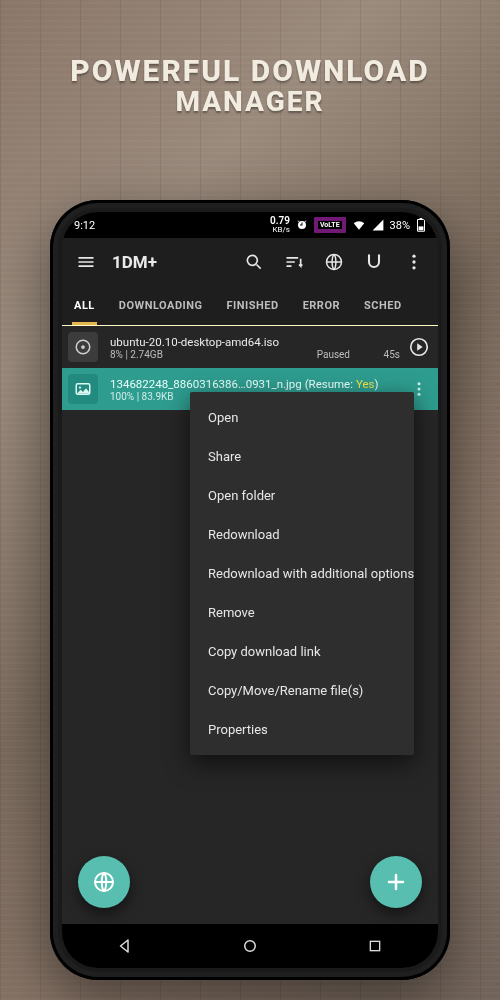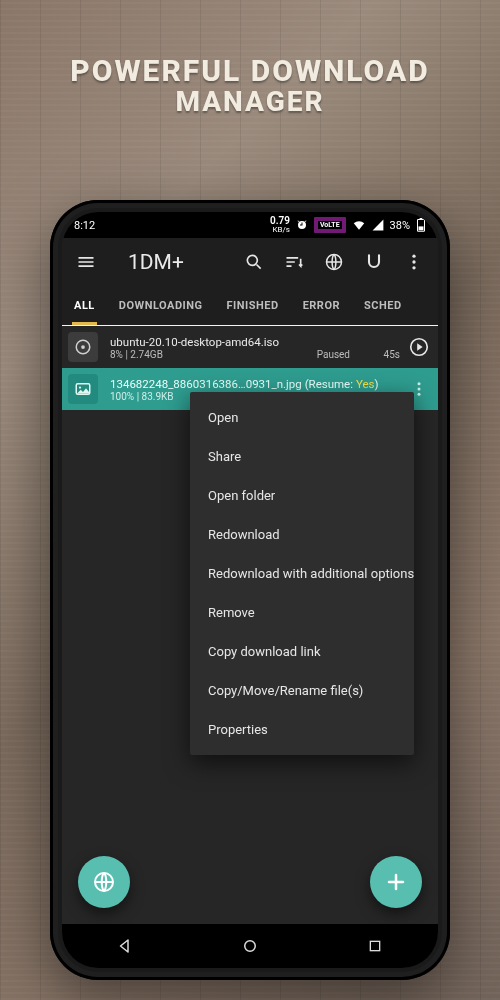--- a/index.html
+++ b/index.html
@@ -71,21 +71,21 @@
     align-items: center;
     padding: 0 6px;
     gap: 4px;
   }
   .iconbtn {
     width: 36px; height: 36px;
     display: flex; align-items: center; justify-content: center;
     color: #e6e6e6;
     border-radius: 18px;
   }
-  .apptitle { font-size: 21px; font-weight: 400; margin-left: 20px; margin-right: auto; }
+  .apptitle { font-size: 17px; font-weight: 700; margin-left: 4px; margin-right: auto; }
   
   .tabs {
     height: 40px;
     background: #1e1e1e;
     display: flex;
     align-items: center;
     font-size: 11px;
     font-weight: 700;
     color: #bdbdbd;
     letter-spacing: 0.5px;
@@ -172,21 +172,21 @@
 
 <div class="headline">
   <div>Powerful download</div>
   <div class="l2">manager</div>
 </div>
 
 <div class="phone">
   <div class="screen">
 
     <div class="statusbar">
-      <span>8:12</span>
+      <span>9:12</span>
       <div class="right">
         <div class="netrate">
           <div class="v">0.79</div>
           <div>KB/s</div>
         </div>
         <span>
           <svg width="12" height="12" viewBox="0 0 24 24" fill="#fff">
               <path d="M12 4a8 8 0 108 8 8 8 0 00-8-8zm1 9H8v-2h3V7h2z"></path>
               <path d="M4 3l3 2-1 1-3-2zM20 3l-3 2 1 1 3-2z"></path>
             </svg>

